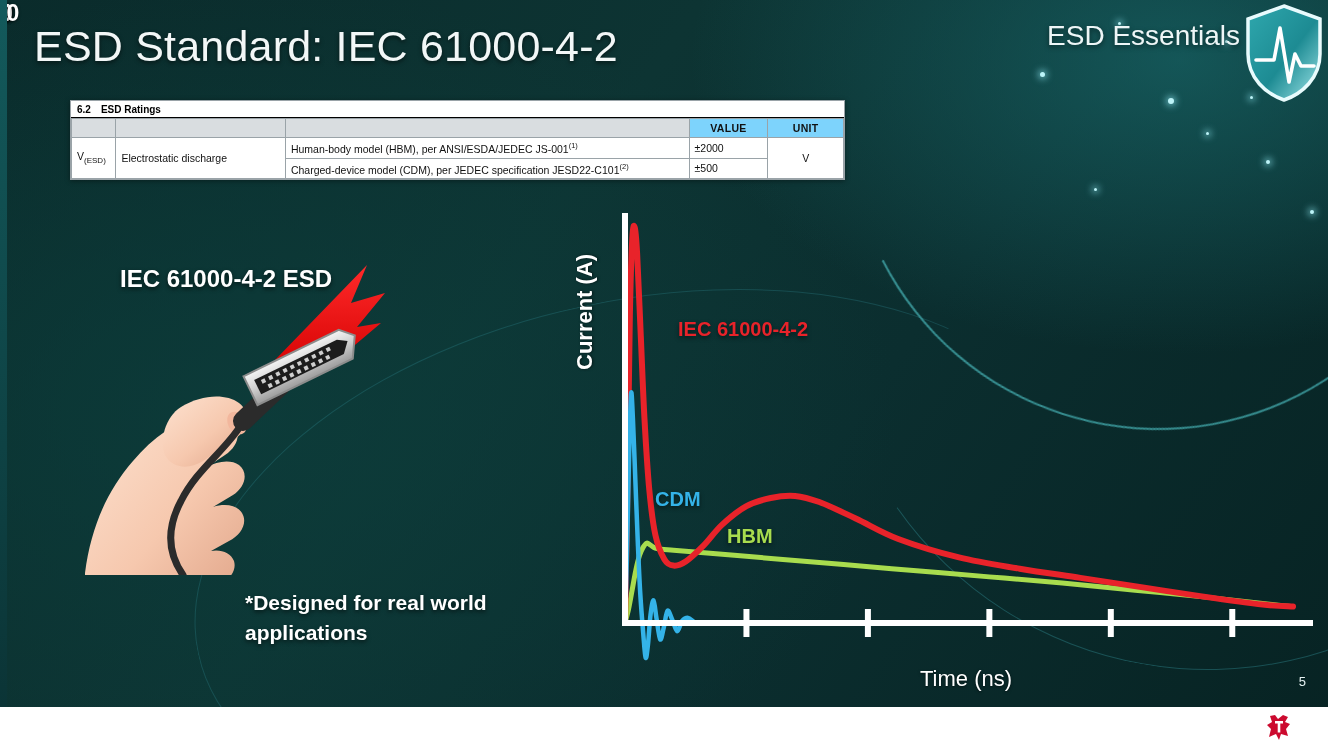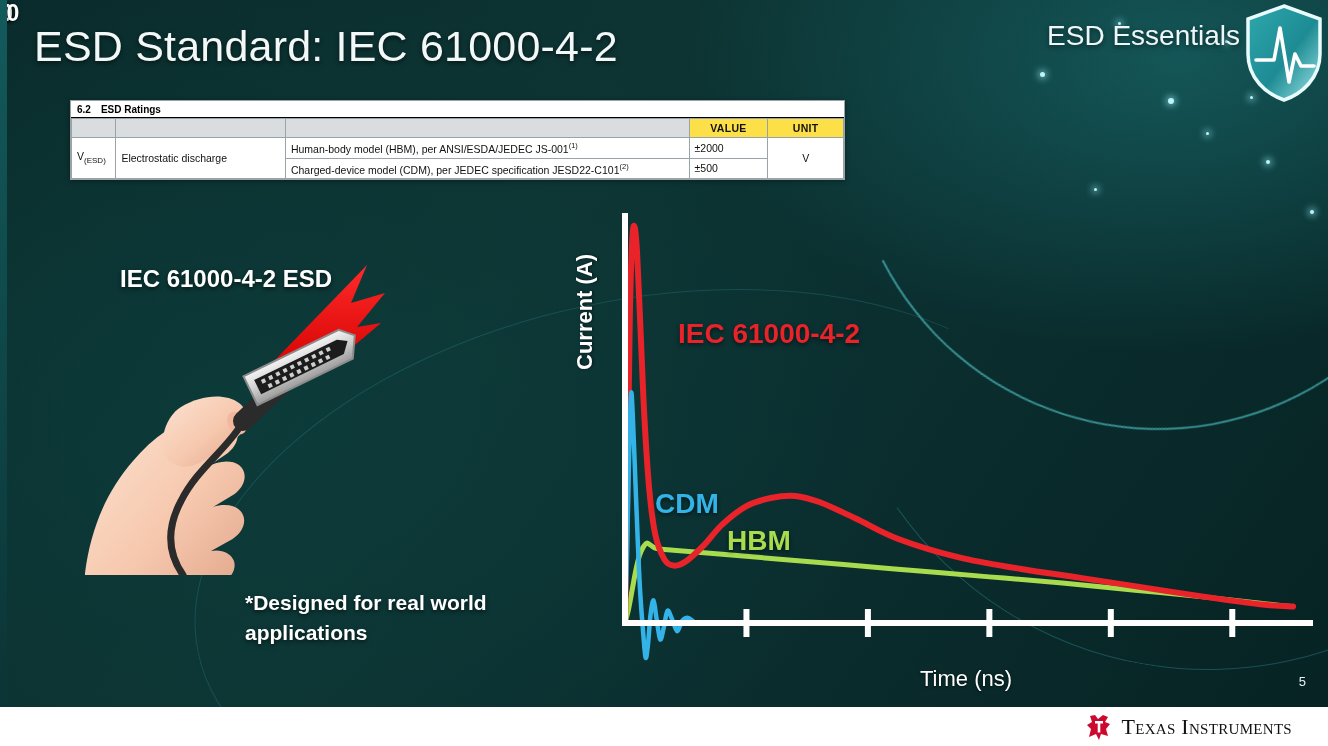--- a/index.html
+++ b/index.html
@@ -78,21 +78,21 @@
   .ds-title {
     padding: 3px 0 2px 6px; font-size: 10px; font-weight: bold; color: #000;
     border-bottom: 1.6px solid #000;
   }
   .ds-title .num { margin-right: 10px; }
   table.spec { border-collapse: collapse; width: 100%; table-layout: fixed; }
   table.spec td, table.spec th {
     border: 1px solid #9aa3a8; font-size: 10.5px; color: #111;
     padding: 3px 5px; vertical-align: middle; font-weight: normal; text-align: left;
   }
-  table.spec th { background: #fde047; text-align: center; font-weight: bold; font-size: 10.5px; letter-spacing: .3px; }
+  table.spec th { background: #7dd3fc; text-align: center; font-weight: bold; font-size: 10.5px; letter-spacing: .3px; }
   .c-sym   { width: 44px;  text-align: left; }
   .c-param { width: 168px; }
   .c-desc  { width: 400px; }
   .c-val   { width: 78px;  text-align: center; }
   .c-unit  { width: 75px;  text-align: center !important; }
   .blankrow td { background: #d9dde0; height: 15px; border-bottom: 1px solid #9aa3a8; }
   sub { font-size: 8px; }
   sup { font-size: 7.5px; }
   
   .esd-label {
@@ -117,21 +117,21 @@
   .xlabel {
     position: absolute; left: 920px; top: 666px;
     font-size: 22px; font-weight: normal; color: #fff; white-space: nowrap;
     text-shadow: 0 1px 3px rgba(0,0,0,0.6); z-index: 5;
   }
   .tick-label {
     position: absolute; font-size: 23px; font-weight: bold; color: #fff;
     text-shadow: 0 1px 3px rgba(0,0,0,0.6); z-index: 5; transform: translateX(-50%);
   }
   .series-label {
-    position: absolute; font-size: 28px; font-weight: bold; z-index: 6;
+    position: absolute; font-size: 20px; font-weight: bold; z-index: 6;
     text-shadow: 0 2px 4px rgba(0,0,0,0.55); white-space: nowrap;
   }
   .lbl-iec { left: 678px; top: 318px; color: #e8232a; }
   .lbl-cdm { left: 655px; top: 488px; color: #34b3e8; }
   .lbl-hbm { left: 727px; top: 525px; color: #a8dc4e; }
   
   .page-num {
     position: absolute; right: 22px; top: 674px;
     font-size: 13px; color: #e6f2f2; z-index: 6;
   }
@@ -307,21 +307,20 @@
   </svg>
 
   <div class="page-num">5</div>
 
   <div class="footer">
     <div class="ti-wrap">
       <svg width="26" height="28" viewBox="0 0 26 28">
         <path d="M4 3 L9 2 L12 6 L17 2 L22 4 L19 9 L24 11 L20 16 L22 23 L15 21 L13 27 L10 21 L3 24 L5 16 L1 12 L6 9 Z" fill="#cc0a2f"></path>
         <path d="M9 8 h8 v2.4 h-2.7 v9.2 h-2.6 v-9.2 H9 Z" fill="#ffffff"></path>
       </svg>
-      <div class="ti-text">Texas Instruments</div>
     </div>
   </div>
 
   <div id="tick-labels">
       <div class="tick-label">20</div>
       <div class="tick-label">40</div>
       <div class="tick-label">60</div>
       <div class="tick-label">80</div>
       <div class="tick-label">100</div>
     </div>

